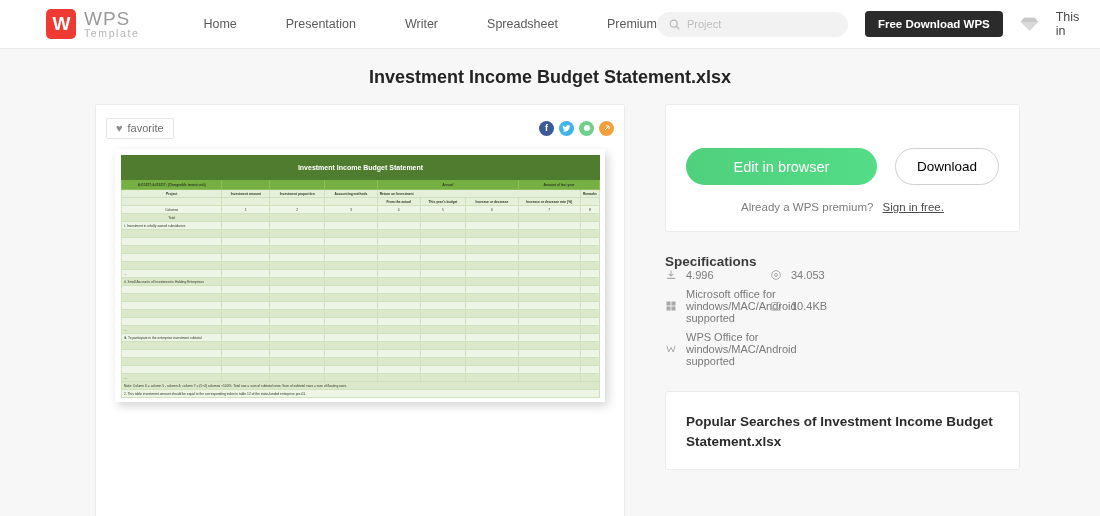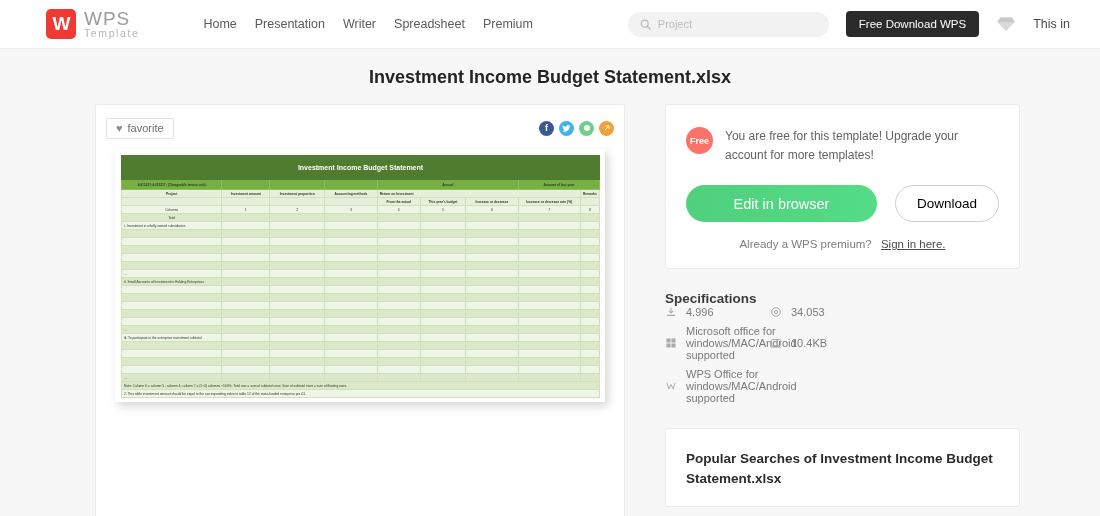--- a/index.html
+++ b/index.html
@@ -23,21 +23,21 @@
     width: 30px; height: 30px; border-radius: 5px;
     background: #ee3a33; color: #fff;
     display: flex; align-items: center; justify-content: center;
     font-size: 19px; font-weight: bold; font-family: "Liberation Sans", sans-serif;
     letter-spacing: -1px;
   }
   .logo-text { line-height: 1.05; }
   .logo-title { font-size: 19px; color: #9a9a9a; letter-spacing: 1px; font-weight: 400; }
   .logo-sub { font-size: 10.5px; color: #b4b4b4; letter-spacing: 1.6px; }
 
-  .nav { display: flex; align-items: center; gap: 18px; margin-left: 64px; }
+  .nav { display: flex; align-items: center; gap: 49px; margin-left: 64px; }
   .nav-item {
     font-size: 12.5px; color: #5b5b5b; cursor: pointer;
     white-space: nowrap;
   }
 
   .header-right {
     margin-left: auto; display: flex; align-items: center; gap: 17px;
   }
   .search-box {
     width: 201px; height: 25px; border-radius: 13px;
@@ -45,21 +45,21 @@
     padding: 0 12px; gap: 7px;
   }
   .search-icon { width: 11px; height: 11px; flex: 0 0 auto; }
   .search-input {
     border: none; outline: none; background: transparent;
     font-size: 11px; color: #9c9c9c; width: 100%;
     font-family: "Liberation Sans", sans-serif;
   }
   .search-input::placeholder { color: #bdbdbd; }
   .dl-btn {
-    background: #2b2b2b; color: #fff; font-size: 11.5px; font-weight: normal;
+    background: #2b2b2b; color: #fff; font-size: 11.5px; font-weight: bold;
     border: none; border-radius: 4px; height: 26px; padding: 0 13px;
     cursor: pointer; white-space: nowrap;
     font-family: "Liberation Sans", sans-serif;
   }
   .vip-icon { width: 20px; height: 16px; cursor: pointer; }
   .signin { font-size: 12.5px; color: #4a4a4a; cursor: pointer; }
 
   
   .page-title {
     text-align: center; font-size: 18px; color: #242424;
@@ -540,31 +540,27 @@
             <td class="lft" colspan="9">2. This table investment amount should be equal to the corresponding index in table 12 of the state-funded enterprise pre-01.</td>
           </tr>
         </tbody>
       </table>
     </div>
   </div>
 
   <div class="right-col">
 
     <div class="action-card">
-      <div class="free-row">
-        <div class="free-badge">Free</div>
-        <div class="free-text">You are free for this template! Upgrade your account for more templates!</div>
-      </div>
       <div class="btn-row">
         <button class="btn-edit">Edit in browser</button>
         <button class="btn-download">Download</button>
       </div>
       <div class="premium-line">
         <span>Already a WPS premium?</span>
-        <span class="premium-link">Sign in here.</span>
+        <span class="premium-link">Sign in free.</span>
       </div>
     </div>
 
     <div>
       <div class="spec-title">Specifications</div>
       <div class="spec-grid">
         <div class="spec-item">
           <svg class="spec-ico" viewBox="0 0 16 16" fill="none" stroke="#aaa" stroke-width="1.4">
             <path d="M8 2 v7 M5 6.5 L8 9.5 L11 6.5 M2.5 12.5 h11"></path>
           </svg>

